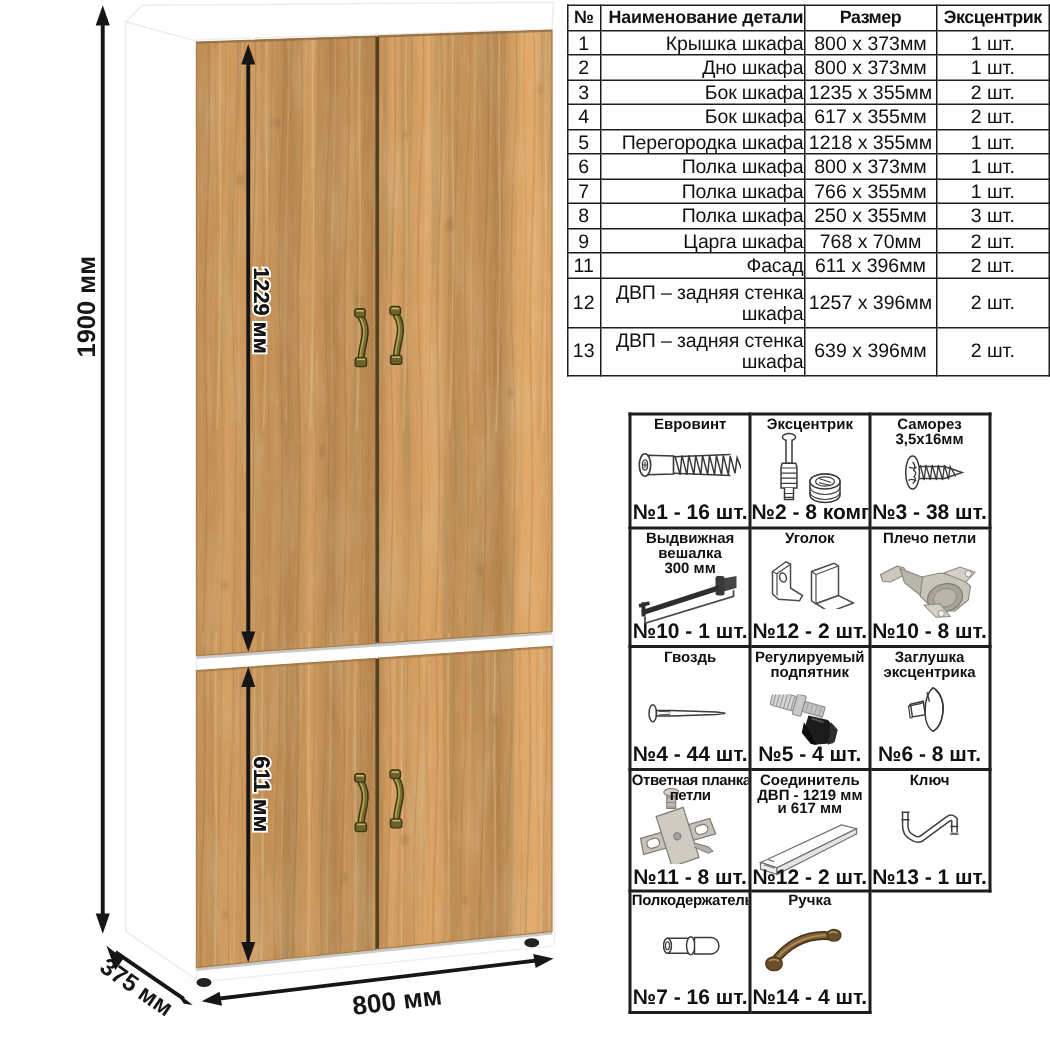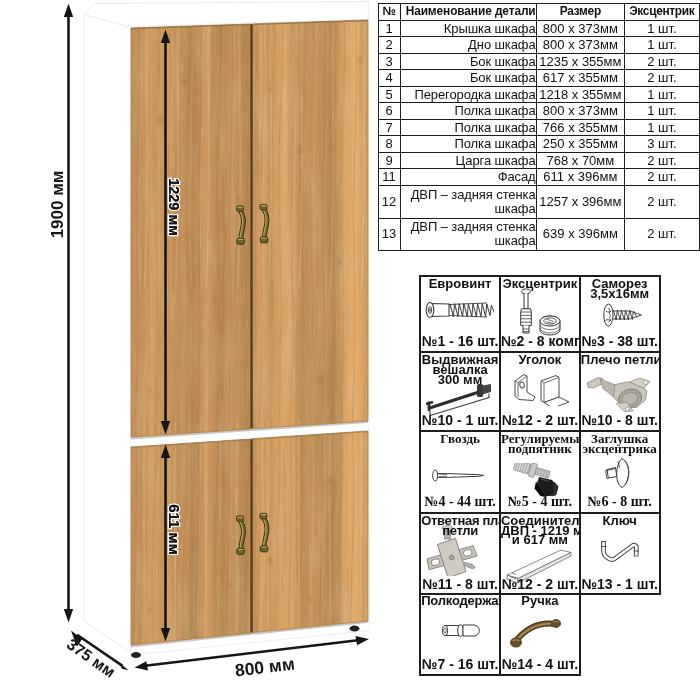--- a/index.html
+++ b/index.html
@@ -13,25 +13,25 @@
          line-height:13.6px;overflow:hidden;}
   #parts th{font-weight:bold;font-size:11.9px;letter-spacing:-0.3px;white-space:nowrap;}
   #parts .c{text-align:center;}
   #parts .n{text-align:right;padding-left:2.5px;letter-spacing:-0.1px;margin-top:12px;}
   #hw{position:absolute;left:419.2px;top:275.2px;border-collapse:collapse;
       table-layout:fixed;color:#111;}
   #hw td{border:2px solid #1d1d1d;padding:0;vertical-align:top;background:#fff;}
   #hw td.none{border:none;background:transparent;}
   .cell{position:relative;overflow:hidden;}
   .t{position:absolute;top:1.5px;left:0;right:0;text-align:center;
-     font-weight:bold;font-size:13px;line-height:9.9px;white-space:nowrap;z-index:2;}
+     font-weight:bold;font-size:10px;line-height:9.9px;white-space:nowrap;z-index:2;}
   .q{position:absolute;bottom:2.5px;left:0;right:0;text-align:center;
      font-weight:bold;font-size:14px;line-height:12px;white-space:nowrap;}
   svg.po{position:absolute;}
-  .r1 .cell{height:72px;} .r2 .cell{height:75.2px;} .r3 .cell{height:77.8px;font-family:Liberation Serif, serif;}
+  .r1 .cell{height:72px;} .r2 .cell{height:75.2px;} .r3 .cell{height:77.8px;}
   .r4 .cell{height:78.7px;} .r5 .cell{height:77.4px;}
 </style>
 </head>
 <body>
 <div id="stage">
 
 <svg id="cabsvg" width="700" height="700" viewBox="0 0 700 700">
   <defs>
     <linearGradient id="wg" x1="0" y1="0" x2="1" y2="0">
           <stop offset="0.000" stop-color="#d7a063"></stop>

